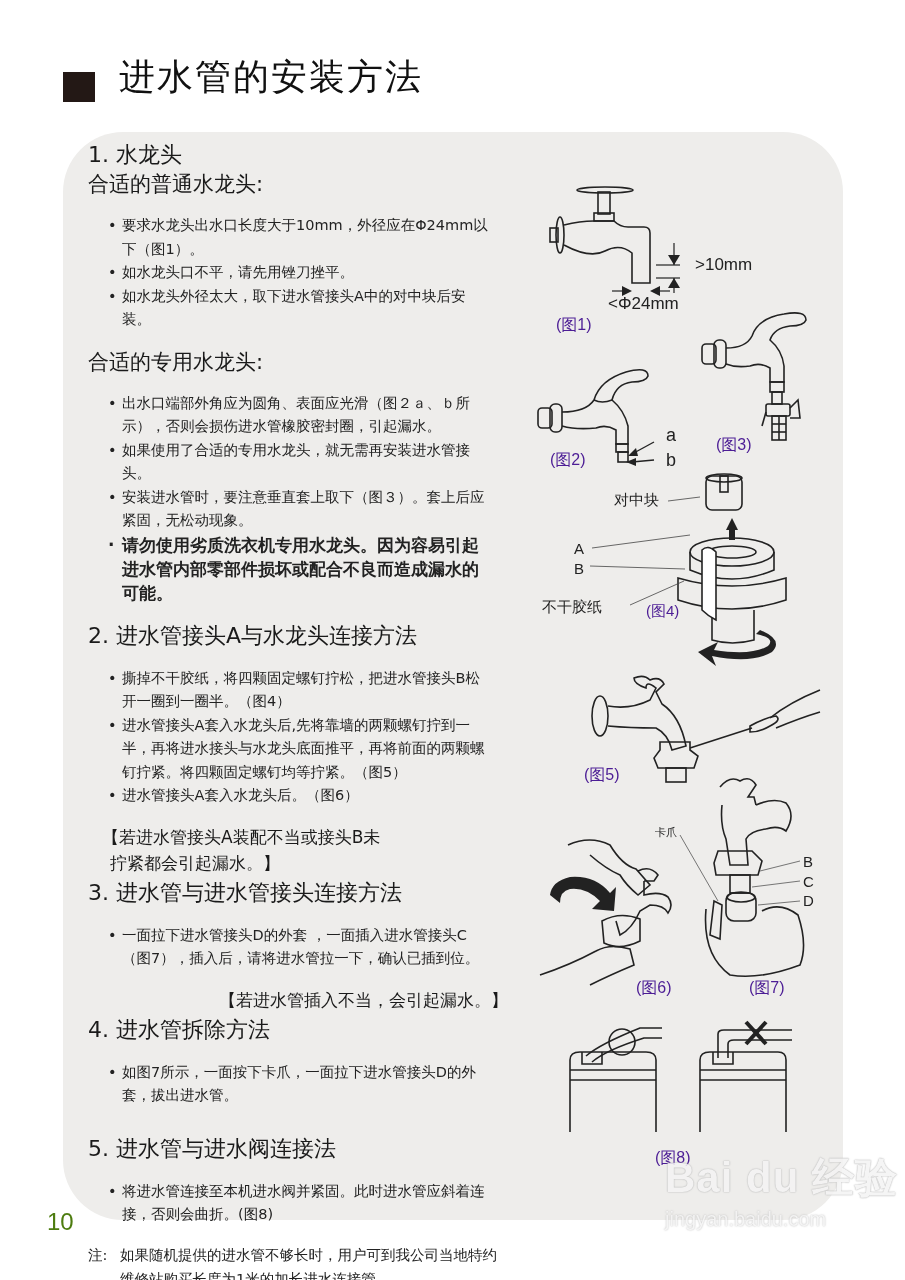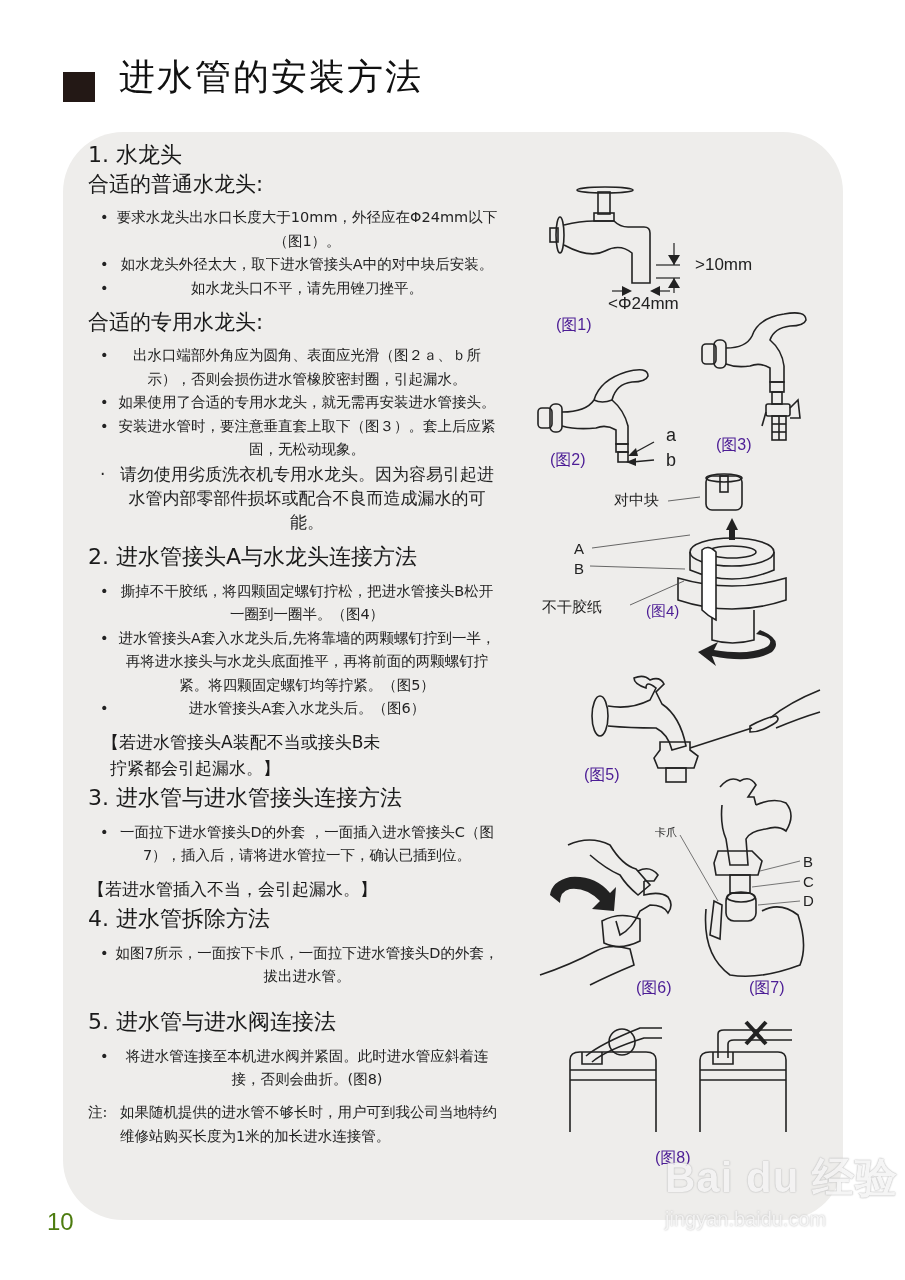--- a/index.html
+++ b/index.html
@@ -16,27 +16,27 @@
   .panel {
     position:absolute; left:63px; top:132px; width:780px; height:1088px;
     background:#eeedeb; border-radius:60px;
   }
   .pagenum { position:absolute; left:47px; top:1208px; font-size:24px; font-family:"Liberation Sans", sans-serif; color:#4d7c0f; }
 
   .col { position:absolute; left:88px; top:140px; width:420px; }
   .h1 { font-size:22px; line-height:30px; color:#1a1a1a; }
   .h2 { font-size:21px; line-height:28px; color:#1a1a1a; }
   .sec { font-size:22px; line-height:30px; color:#1a1a1a; margin-top:2px; }
-  ul.b { list-style:none; margin:8px; padding:0;text-align:center; }
+  ul.b { list-style:none; margin:16px; padding:0; }
   ul.b li { position:relative; padding-left:18px; font-size:14.5px; line-height:23.5px; color:#222; }
   ul.b li::before { content:"•"; position:absolute; left:4px; top:0; }
-  li.bold { font-weight:normal; font-size:17px !important; line-height:24px !important; padding-left:18px; }
+  li.bold { font-weight:bold; font-size:17px !important; line-height:24px !important; padding-left:18px; }
   li.bold::before { content:"·" !important; }
   .note-br { font-size:17px; line-height:26px; color:#1a1a1a; padding-left:14px; }
-  .note-br2 { font-size:17px; line-height:26px; color:#1a1a1a; padding-left:0px; }
+  .note-br2 { font-size:17px; line-height:26px; color:#1a1a1a; padding-left:0px;text-align:right; }
   .gap { height:8px; }
   .note { font-size:14.5px; line-height:24px; color:#222; display:flex; }
   .note .lbl { width:32px; flex:none; }
 
   .fig { position:absolute; }
   .cap { position:absolute; font-size:15px; color:#4c1d95; font-family:"Liberation Sans", sans-serif; }
   .lab { position:absolute; font-size:14px; color:#222; font-family:Liberation Sans, sans-serif; }
   .watermark { position:absolute; left:640px; top:1150px; color:#ffffff; opacity:0.85;margin-left:25px; }
   .wm1 { font-family:"Liberation Sans", sans-serif; font-size:42px; font-weight:bold; letter-spacing:1px;
          color:#f4f4f4; text-shadow:0 0 2px #bbb, 0 0 1px #999; }
@@ -51,22 +51,22 @@
   <div class="txt">进水管的安装方法</div>
 </div>
 
 <div class="panel"></div>
 
 <div class="col">
   <div class="h1">1. 水龙头</div>
   <div class="h2">合适的普通水龙头:</div>
   <ul class="b">
     <li>要求水龙头出水口长度大于10mm，外径应在Φ24mm以下（图1）。</li>
+    <li>如水龙头口不平，请先用锉刀挫平。</li>
     <li>如水龙头外径太大，取下进水管接头A中的对中块后安装。</li>
-    <li>如水龙头口不平，请先用锉刀挫平。</li>
   </ul>
   <div class="h2">合适的专用水龙头:</div>
   <ul class="b">
     <li>出水口端部外角应为圆角、表面应光滑（图２ａ、ｂ所示），否则会损伤进水管橡胶密封圈，引起漏水。</li>
     <li>如果使用了合适的专用水龙头，就无需再安装进水管接头。</li>
     <li>安装进水管时，要注意垂直套上取下（图３）。套上后应紧固，无松动现象。</li>
     <li class="bold">请勿使用劣质洗衣机专用水龙头。因为容易引起进水管内部零部件损坏或配合不良而造成漏水的可能。</li>
   </ul>
 
   <div class="sec">2. 进水管接头A与水龙头连接方法</div>

